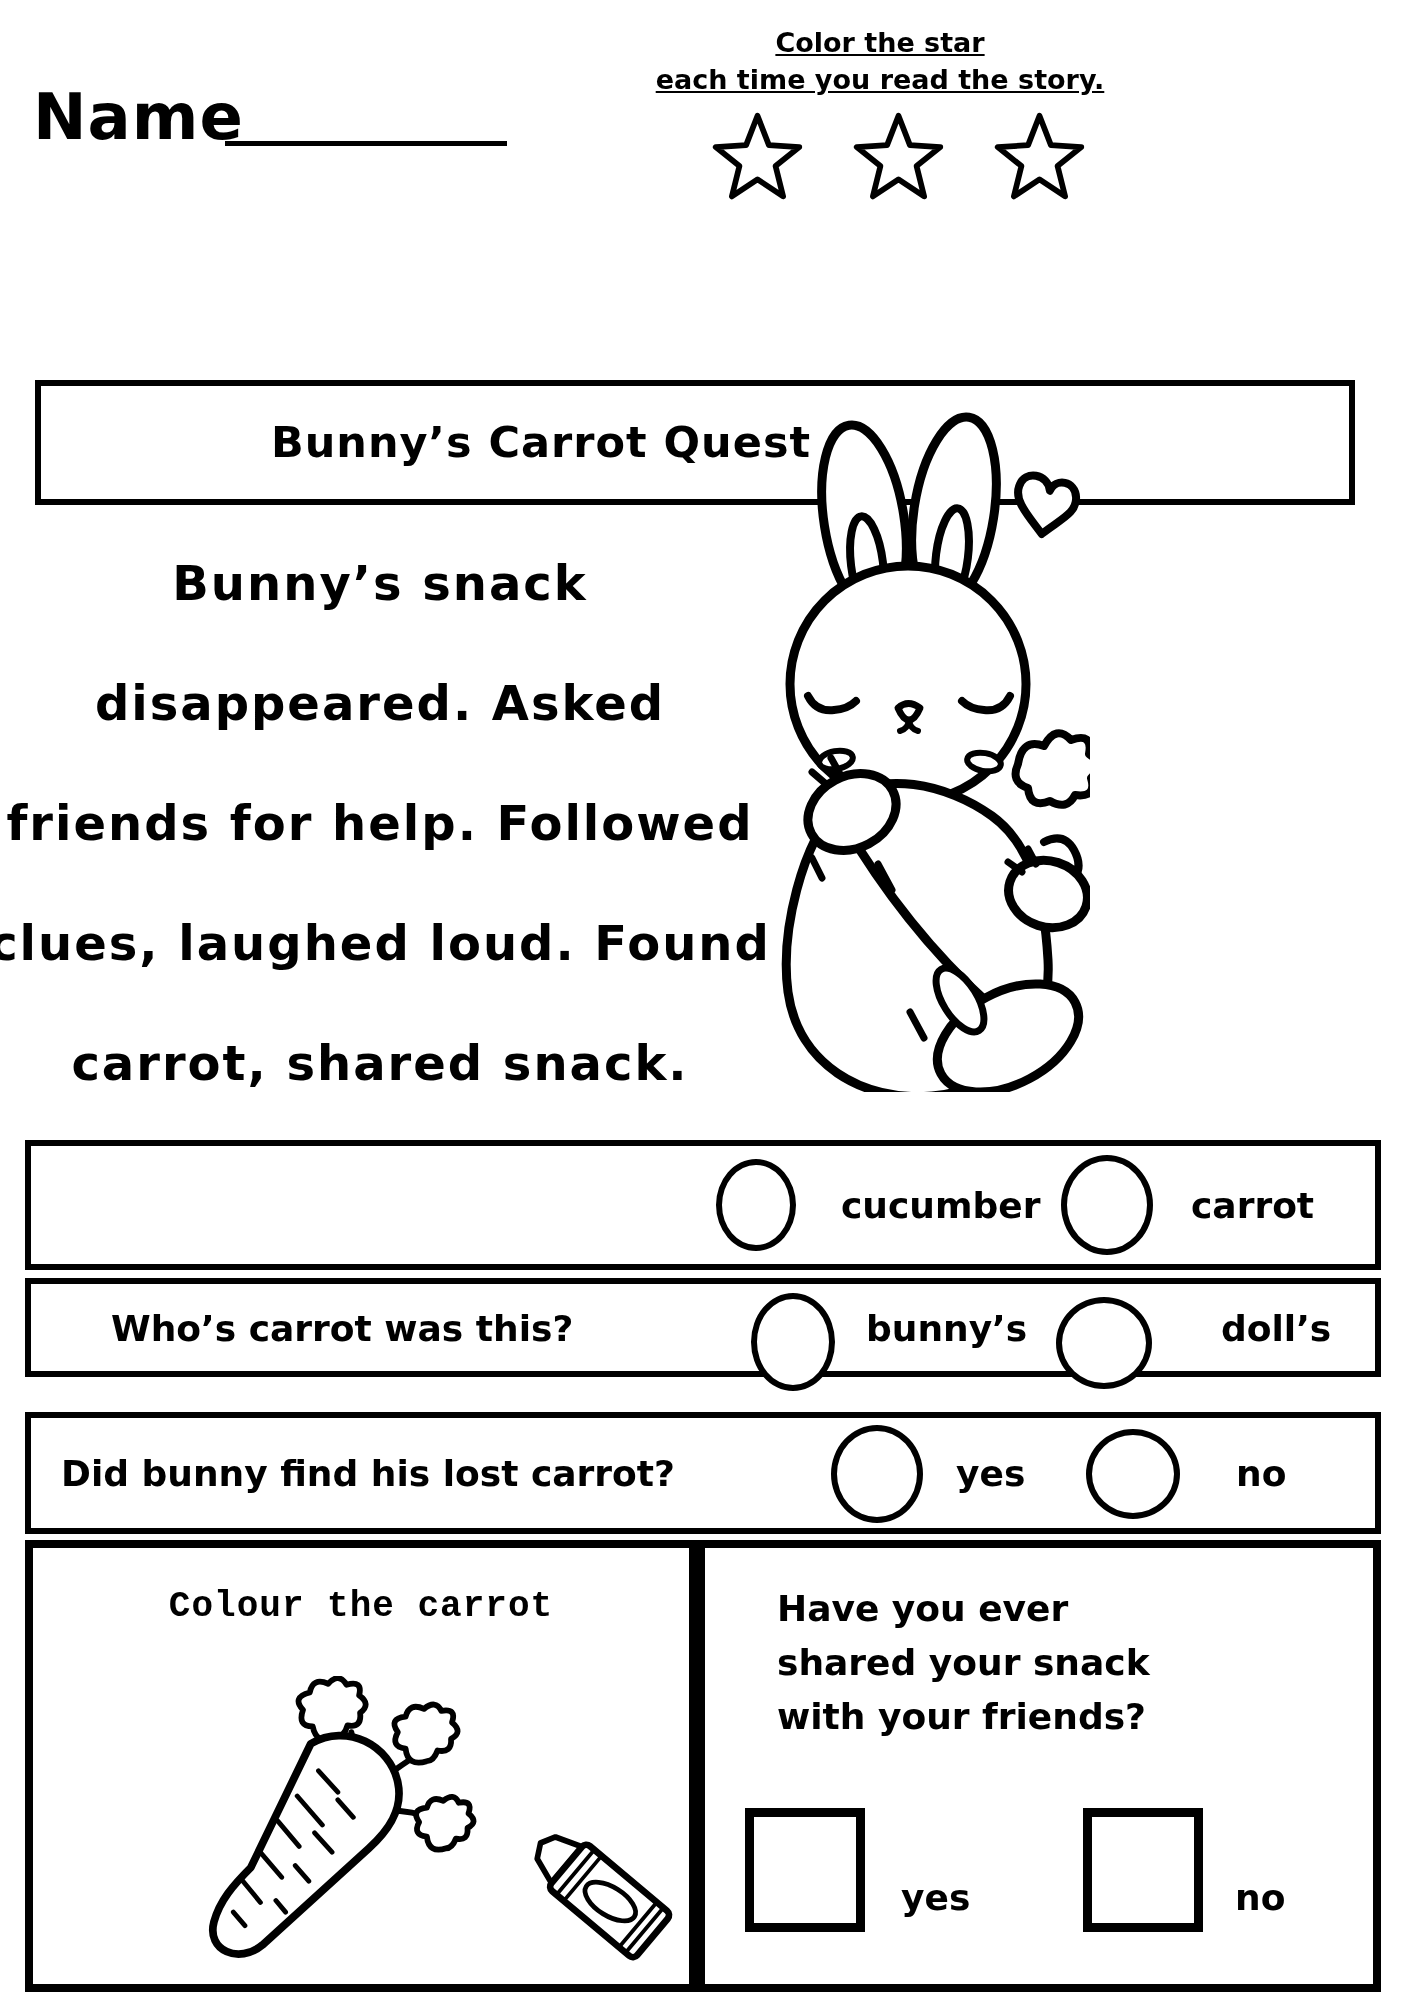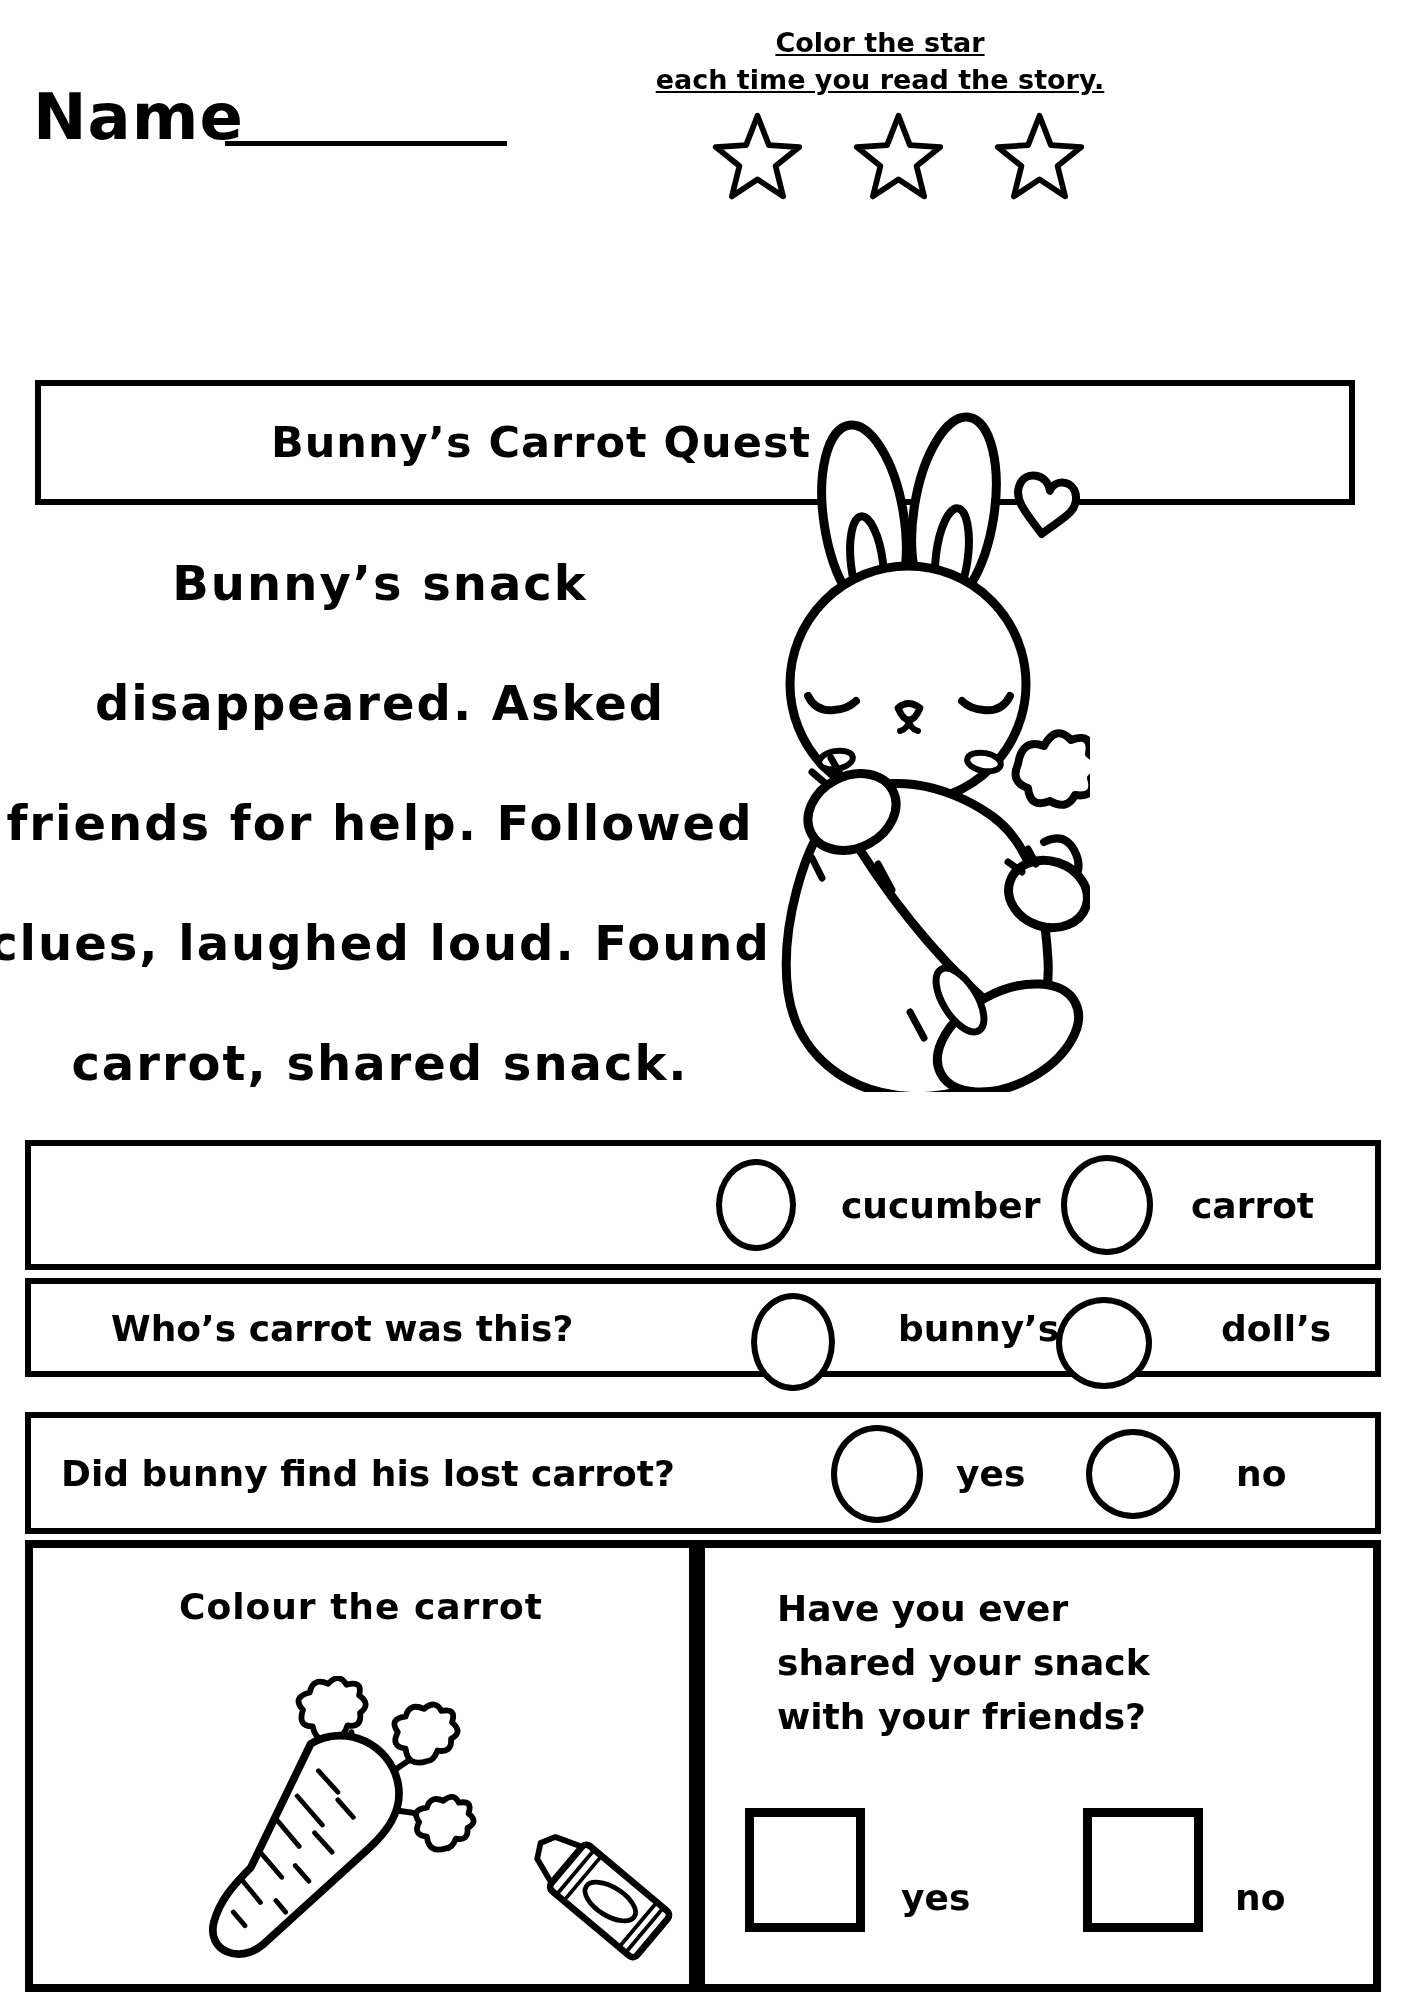--- a/index.html
+++ b/index.html
@@ -16,21 +16,21 @@
   .title-text{left:0;top:0;width:1000px;height:133px;line-height:113px;text-align:center;font-size:43px;letter-spacing:1px;}
   .story{left:8px;top:523px;width:744px;}
   .story-line{height:120px;display:flex;align-items:center;justify-content:center;
               font-size:48px;letter-spacing:2px;white-space:nowrap;}
   .bunny{left:760px;top:412px;}
   .qrow{left:25px;width:1356px;border:6px solid #000;background:#fff;}
   .qrow .prompt{top:50%;transform:translateY(-50%);font-size:36px;white-space:nowrap;}
   .qrow .opt-label{top:50%;transform:translateY(-50%);font-size:36px;white-space:nowrap;}
   .circle{border:6px solid #000;border-radius:50%;background:#fff;}
   .cell{top:1540px;height:452px;border:8px solid #000;background:#fff;overflow:hidden;}
-  .cell-left{left:25px;width:672px;}
+  .cell-left{left:25px;width:672px;font-family:Liberation Mono, monospace;}
   .cell-right{left:697px;width:684px;}
   .colour-heading{left:0;top:38px;width:656px;text-align:center;font-size:36px;letter-spacing:1px;}
   .share-q{left:72px;top:34px;width:440px;font-size:36px;line-height:54px;}
   .checkbox{border:9px solid #000;background:#fff;}
   .share-label{font-size:36px;line-height:40px;}
 </style>
 </head>
 <body>
 
 <div class="page">
@@ -99,21 +99,21 @@
   <div class="abs qrow" style="top:1140px;height:130px;">
     <div class="abs circle" style="left:685px;top:13px;width:80px;height:92px;"></div>
     <div class="abs opt-label" style="left:810px;">cucumber</div>
     <div class="abs circle" style="left:1030px;top:9px;width:92px;height:100px;"></div>
     <div class="abs opt-label" style="left:1160px;">carrot</div>
   </div>
 
   <div class="abs qrow" style="top:1278px;height:99px;">
     <div class="abs prompt" style="left:80px;">Who’s carrot was this?</div>
     <div class="abs circle" style="left:720px;top:9px;width:84px;height:98px;"></div>
-    <div class="abs opt-label" style="left:835px;margin-left:32px;">bunny’s</div>
+    <div class="abs opt-label" style="left:835px;">bunny’s</div>
     <div class="abs circle" style="left:1025px;top:13px;width:96px;height:92px;"></div>
     <div class="abs opt-label" style="left:1190px;">doll’s</div>
   </div>
 
   <div class="abs qrow" style="top:1412px;height:122px;">
     <div class="abs prompt" style="left:30px;">Did bunny find his lost carrot?</div>
     <div class="abs circle" style="left:800px;top:7px;width:92px;height:98px;"></div>
     <div class="abs opt-label" style="left:925px;">yes</div>
     <div class="abs circle" style="left:1055px;top:11px;width:94px;height:90px;"></div>
     <div class="abs opt-label" style="left:1205px;">no</div>

